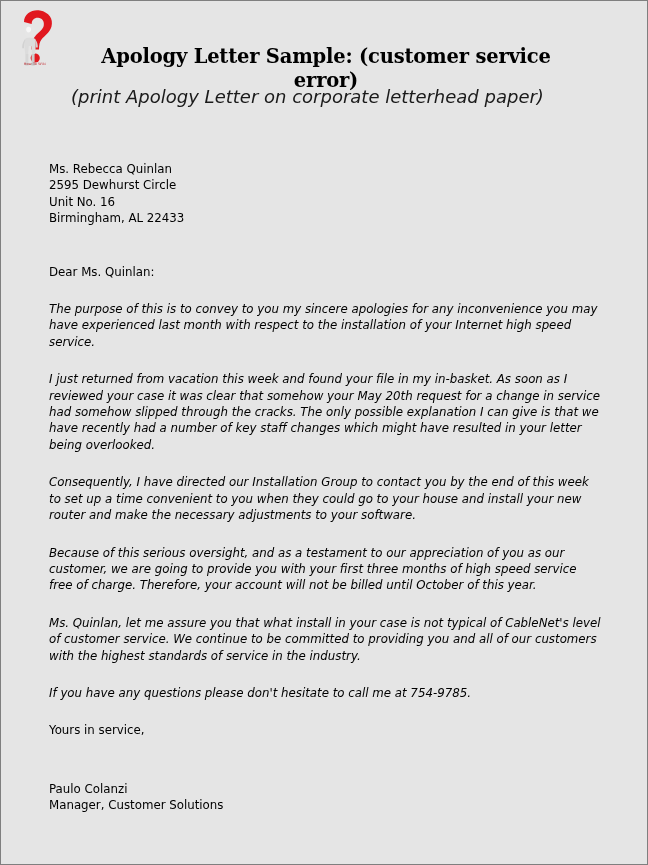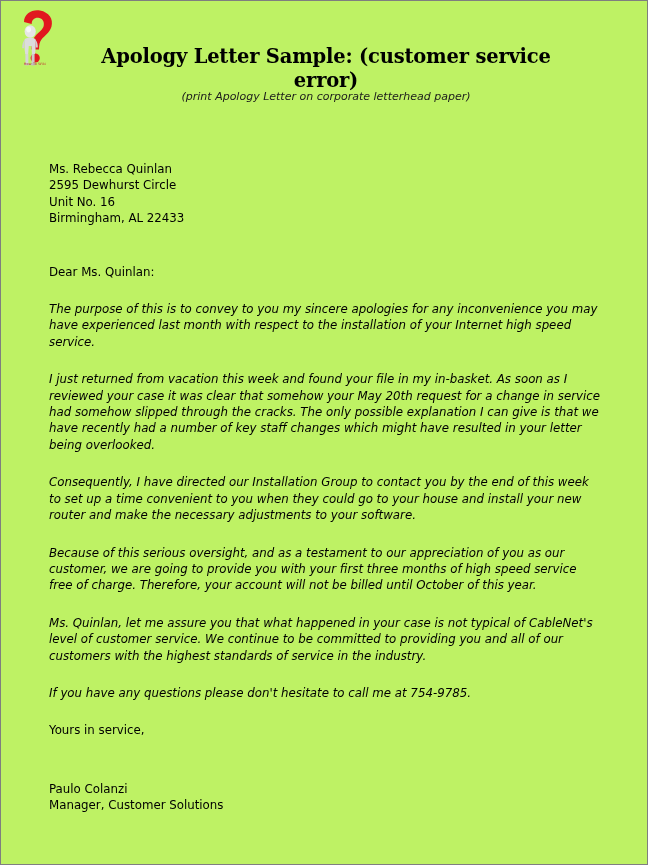--- a/index.html
+++ b/index.html
@@ -18,21 +18,21 @@
     box-sizing: border-box;
     background: #ffffff;
     border: 1px solid #7f7f7f;
     overflow: hidden;
   }
   .page-inner {
     position: relative;
     width: 100%;
     height: 100%;
     box-sizing: border-box;
-    background: #bef264;
+    background: #e5e5e5;
   }
 
   
   .logo {
     position: absolute;
     left: 11px;
     top: 7px;
     width: 46px;
     height: 62px;
   }
@@ -63,24 +63,24 @@
     font-size: 19.5px;
     line-height: 24px;
     color: #000000;
     letter-spacing: -0.2px;
   }
   .doc-subtitle {
     position: absolute;
     left: 70px;
     top: 88px;
     width: 510px;
-    text-align: center;
+    text-align: left;
     font-family: "DejaVu Sans", sans-serif;
     font-style: italic;
-    font-size: 11px;
+    font-size: 18px;
     line-height: 16px;
     color: #1a1a1a;
   }
 
   
   .letter {
     position: absolute;
     left: 48px;
     top: 120px;
     width: 554px;
@@ -149,21 +149,21 @@
       <div class="addr">Ms. Rebecca Quinlan
 2595 Dewhurst Circle
 Unit No. 16
 Birmingham, AL 22433</div>
       <div class="salutation">Dear Ms. Quinlan:</div>
 
       <p class="para">The purpose of this is to convey to you my sincere apologies for any inconvenience you may have experienced last month with respect to the installation of your Internet high speed service.</p>
       <p class="para">I just returned from vacation this week and found your file in my in-basket. As soon as I reviewed your case it was clear that somehow your May 20th request for a change in service had somehow slipped through the cracks. The only possible explanation I can give is that we have recently had a number of key staff changes which might have resulted in your letter being overlooked.</p>
       <p class="para">Consequently, I have directed our Installation Group to contact you by the end of this week to set up a time convenient to you when they could go to your house and install your new router and make the necessary adjustments to your software.</p>
       <p class="para">Because of this serious oversight, and as a testament to our appreciation of you as our customer, we are going to provide you with your first three months of high speed service free of charge. Therefore, your account will not be billed until October of this year.</p>
-      <p class="para">Ms. Quinlan, let me assure you that what happened in your case is not typical of CableNet's level of customer service. We continue to be committed to providing you and all of our customers with the highest standards of service in the industry.</p>
+      <p class="para">Ms. Quinlan, let me assure you that what install in your case is not typical of CableNet's level of customer service. We continue to be committed to providing you and all of our customers with the highest standards of service in the industry.</p>
       <p class="para">If you have any questions please don't hesitate to call me at 754-9785.</p>
 
       <div class="closing">Yours in service,</div>
       <div class="signature">Paulo Colanzi
 Manager, Customer Solutions</div>
     </div>
 
   </div>
 </div>
 

